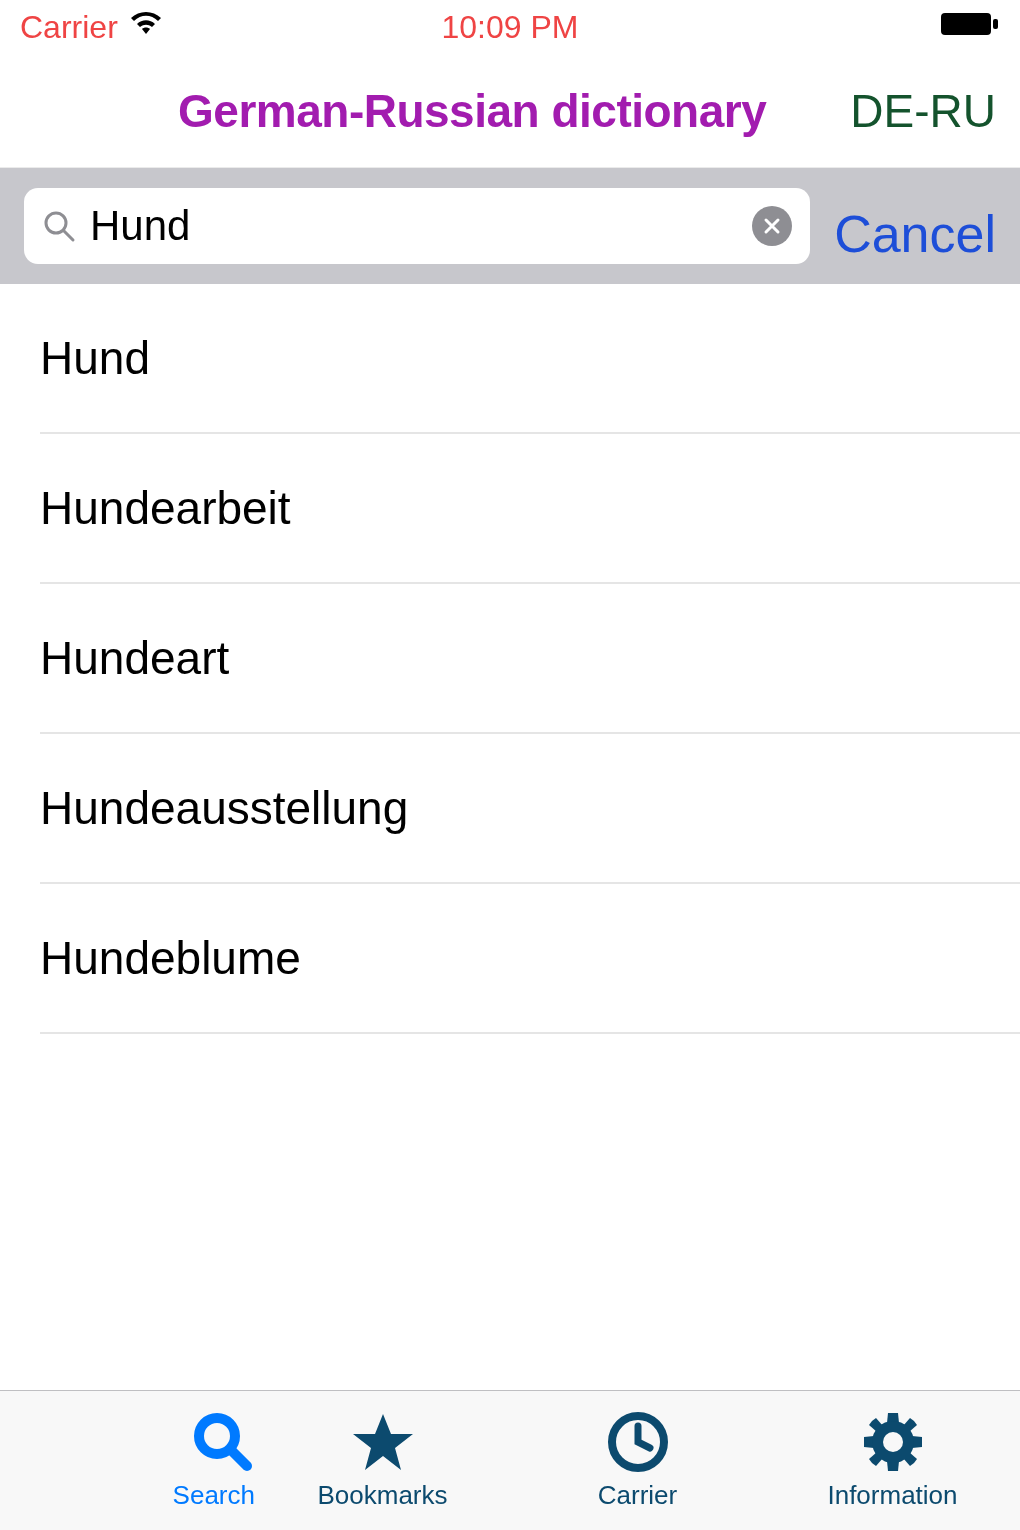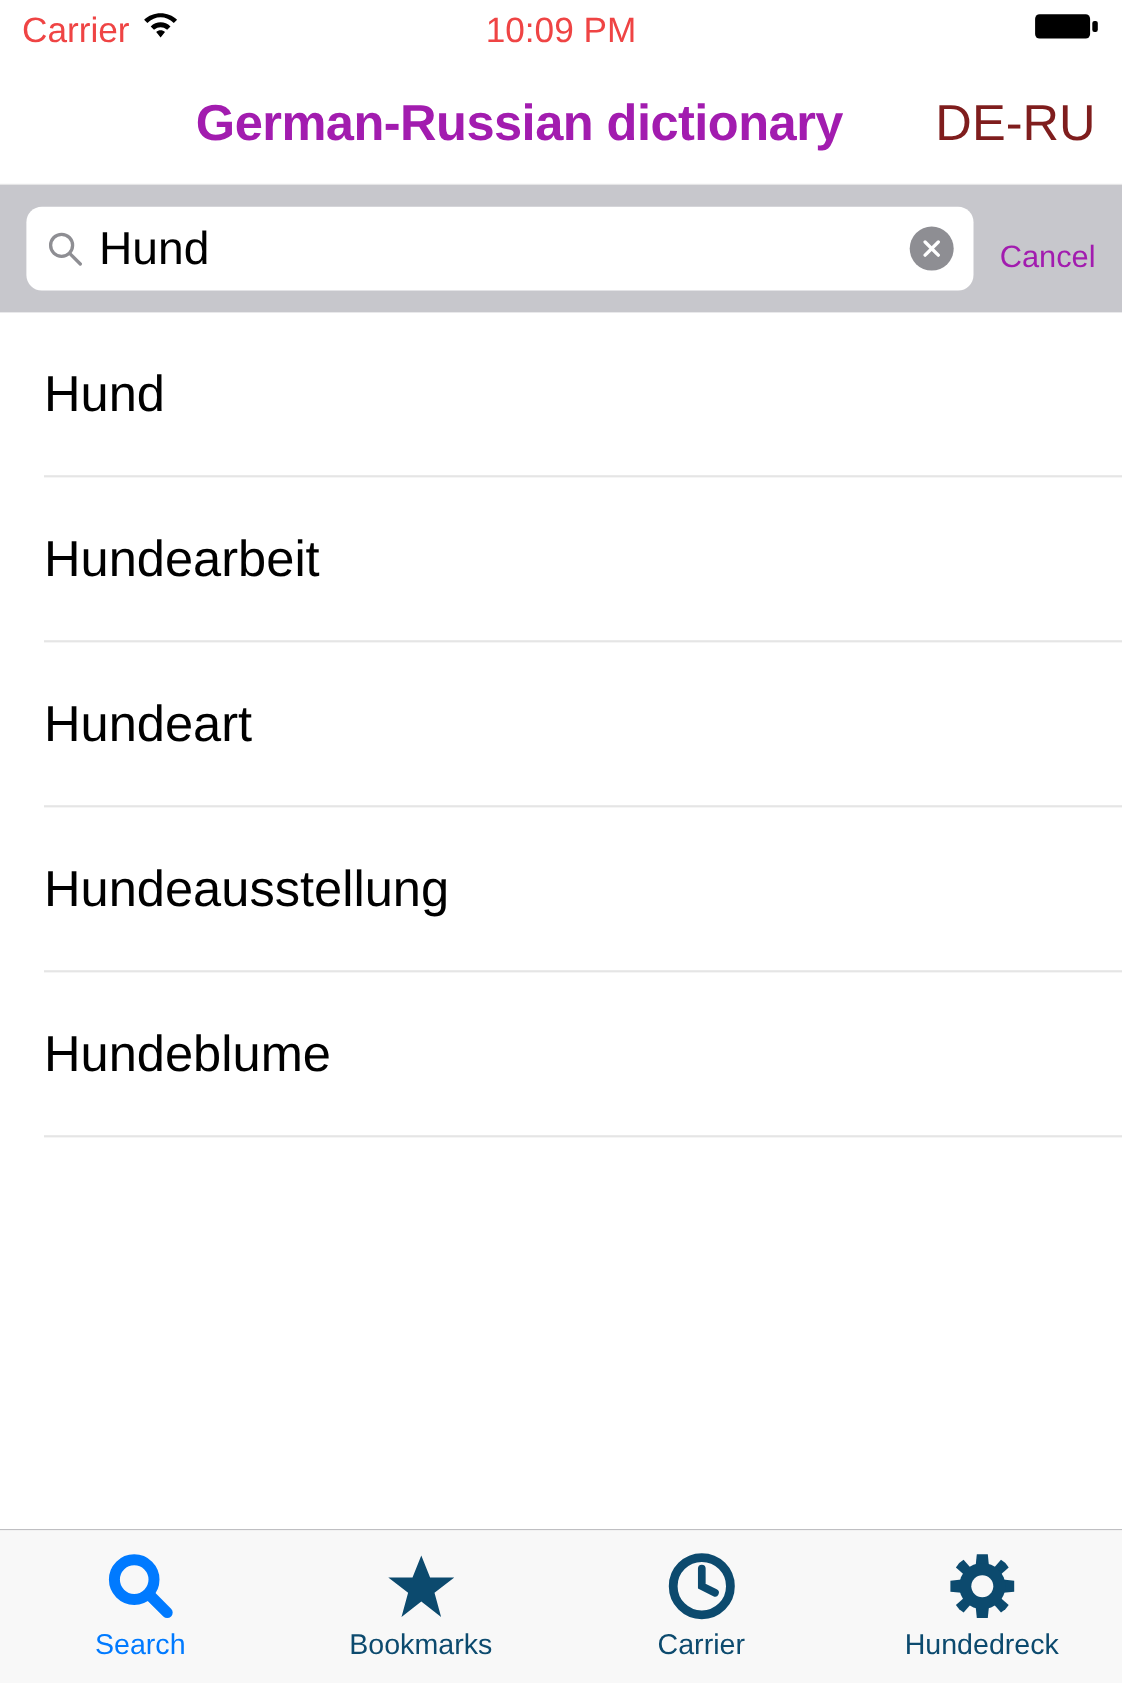--- a/index.html
+++ b/index.html
@@ -44,21 +44,21 @@
       font-weight: 700;
       color: #a21caf;
       letter-spacing: -0.5px;
       flex: 1;
       text-align: center;
       margin-left: 70px;
     }
     .nav-right-btn {
       font-size: 46px;
       font-weight: 400;
-      color: #7f1d1d;
+      color: #14532d;
       white-space: nowrap;
     }
 
     
     .search-area {
       background: #c7c7cc;
       padding: 20px 24px;
       display: flex;
       align-items: center;
       gap: 24px;
@@ -95,23 +95,23 @@
       height: 40px;
       border-radius: 50%;
       background: #8e8e93;
       display: flex;
       align-items: center;
       justify-content: center;
       flex-shrink: 0;
     }
     .clear-icon svg { width: 20px; height: 20px; }
     .cancel-btn {
-      font-size: 28px;
-      font-weight: 400;
-      color: #a21caf;
+      font-size: 52px;
+      font-weight: 400;
+      color: #1d4ed8;
       margin-top: 16px;
     }
 
     
     .results {
       padding: 0 0 0 40px;
     }
     .row {
       height: 150px;
       display: flex;
@@ -136,21 +136,21 @@
       justify-content: space-around;
     }
     .tab {
       display: flex;
       flex-direction: column;
       align-items: center;
       gap: 6px;
       color: #0c4a6e;
       width: 25%;
     }
-    .tab.active { color: #007aff; }
+    .tab.active { color: #007aff; align-items: flex-end; }
     .tab-label { font-size: 26px; font-weight: 400; }
     .tab-icon { width: 64px; height: 64px; display: flex; align-items: center; justify-content: center; }
     .tab-icon svg { width: 64px; height: 64px; }
   </style>
 </head>
 <body>
 
 <div class="status-bar">
   <div class="status-left">
     <span>Carrier</span>
@@ -255,15 +255,15 @@
           <path d="M61 32 L61 27 L51 26 L51 38 L61 37 Z"></path>
           <path d="M11 11 L15 8 L22 16 L16 22 L8 15 Z"></path>
           <path d="M53 53 L49 56 L42 48 L48 42 L56 49 Z"></path>
           <path d="M53 11 L49 8 L42 16 L48 22 L56 15 Z"></path>
           <path d="M11 53 L15 56 L22 48 L16 42 L8 49 Z"></path>
           <circle cx="32" cy="32" r="21"></circle>
         </g>
         <circle cx="32" cy="32" r="10" fill="#f8f8f8"></circle>
       </svg>
     </span>
-    <span class="tab-label">Hundedreck</span>
+    <span class="tab-label">Information</span>
   </div>
 </div>
 
 </body></html>

